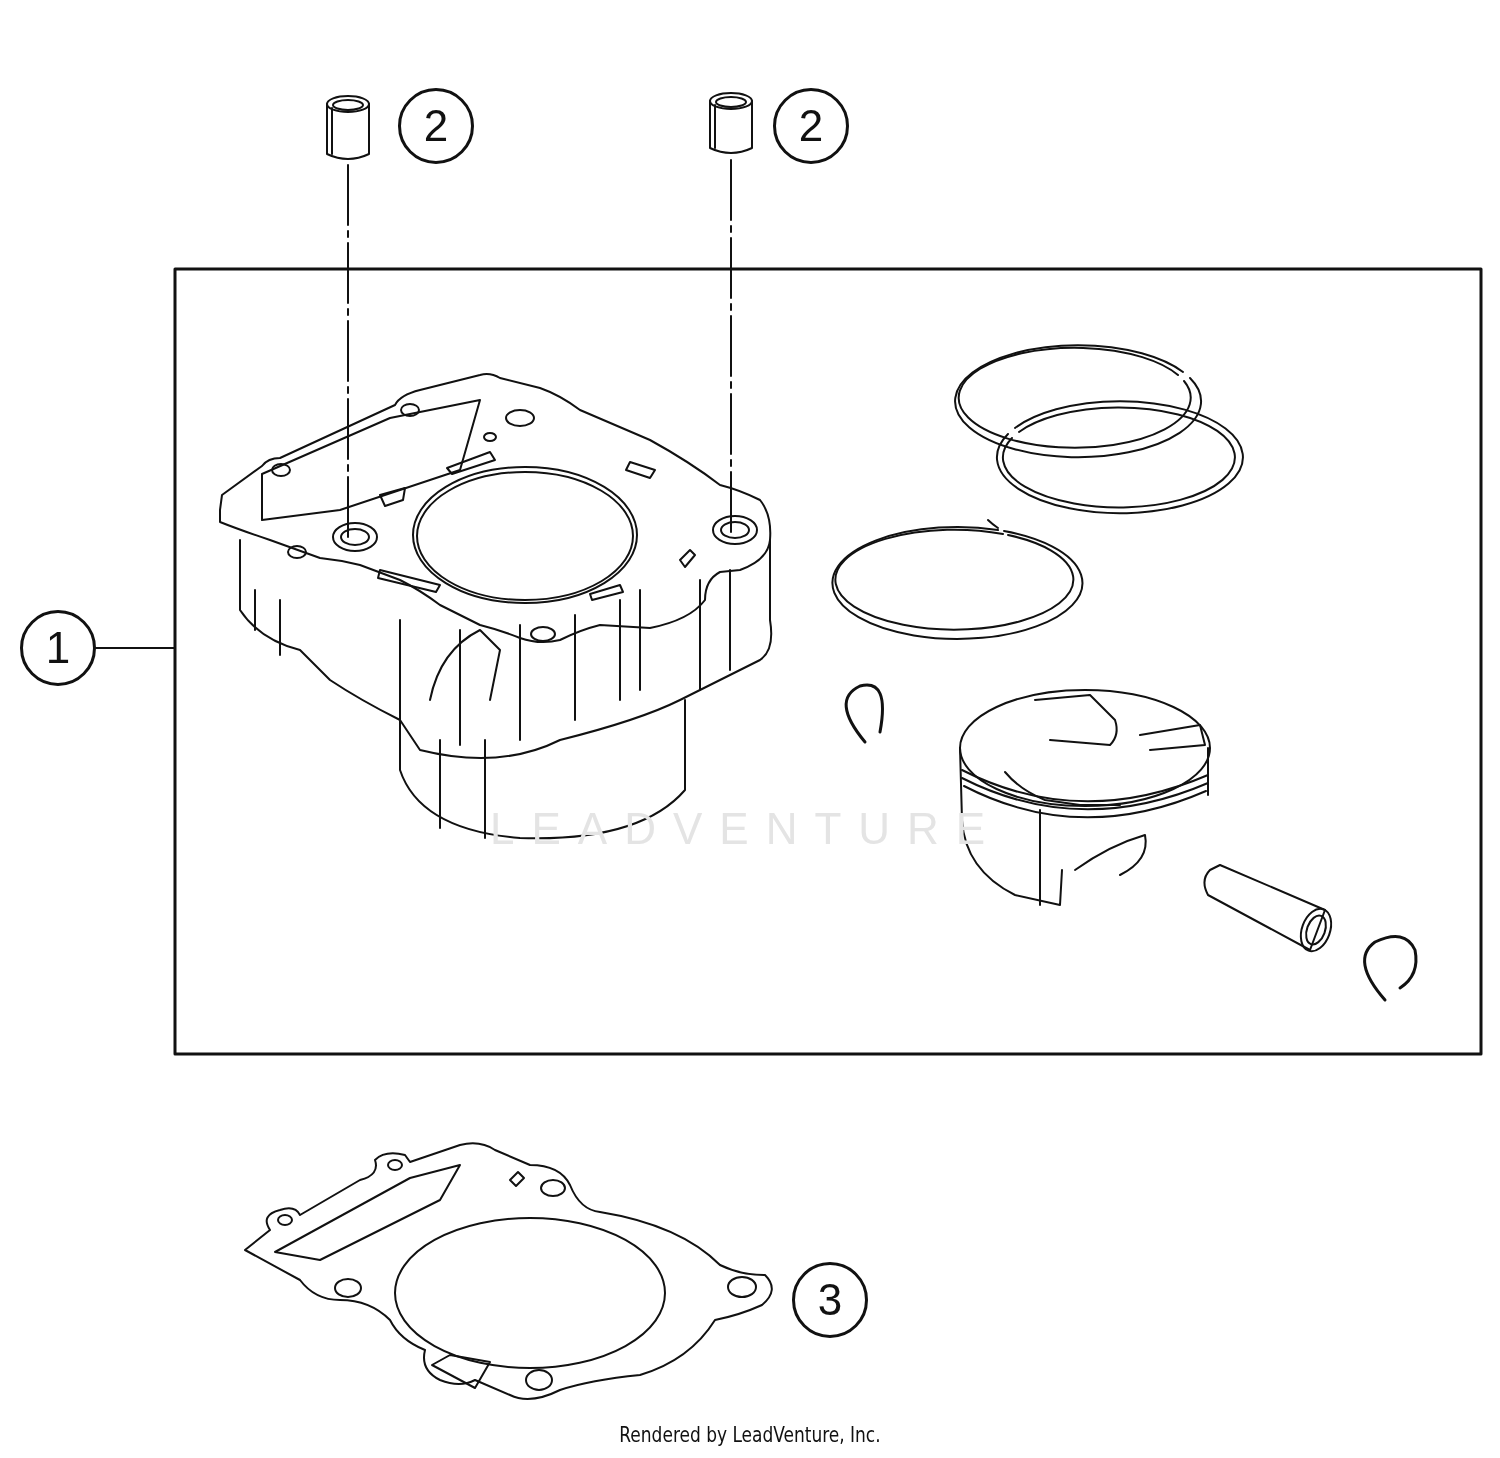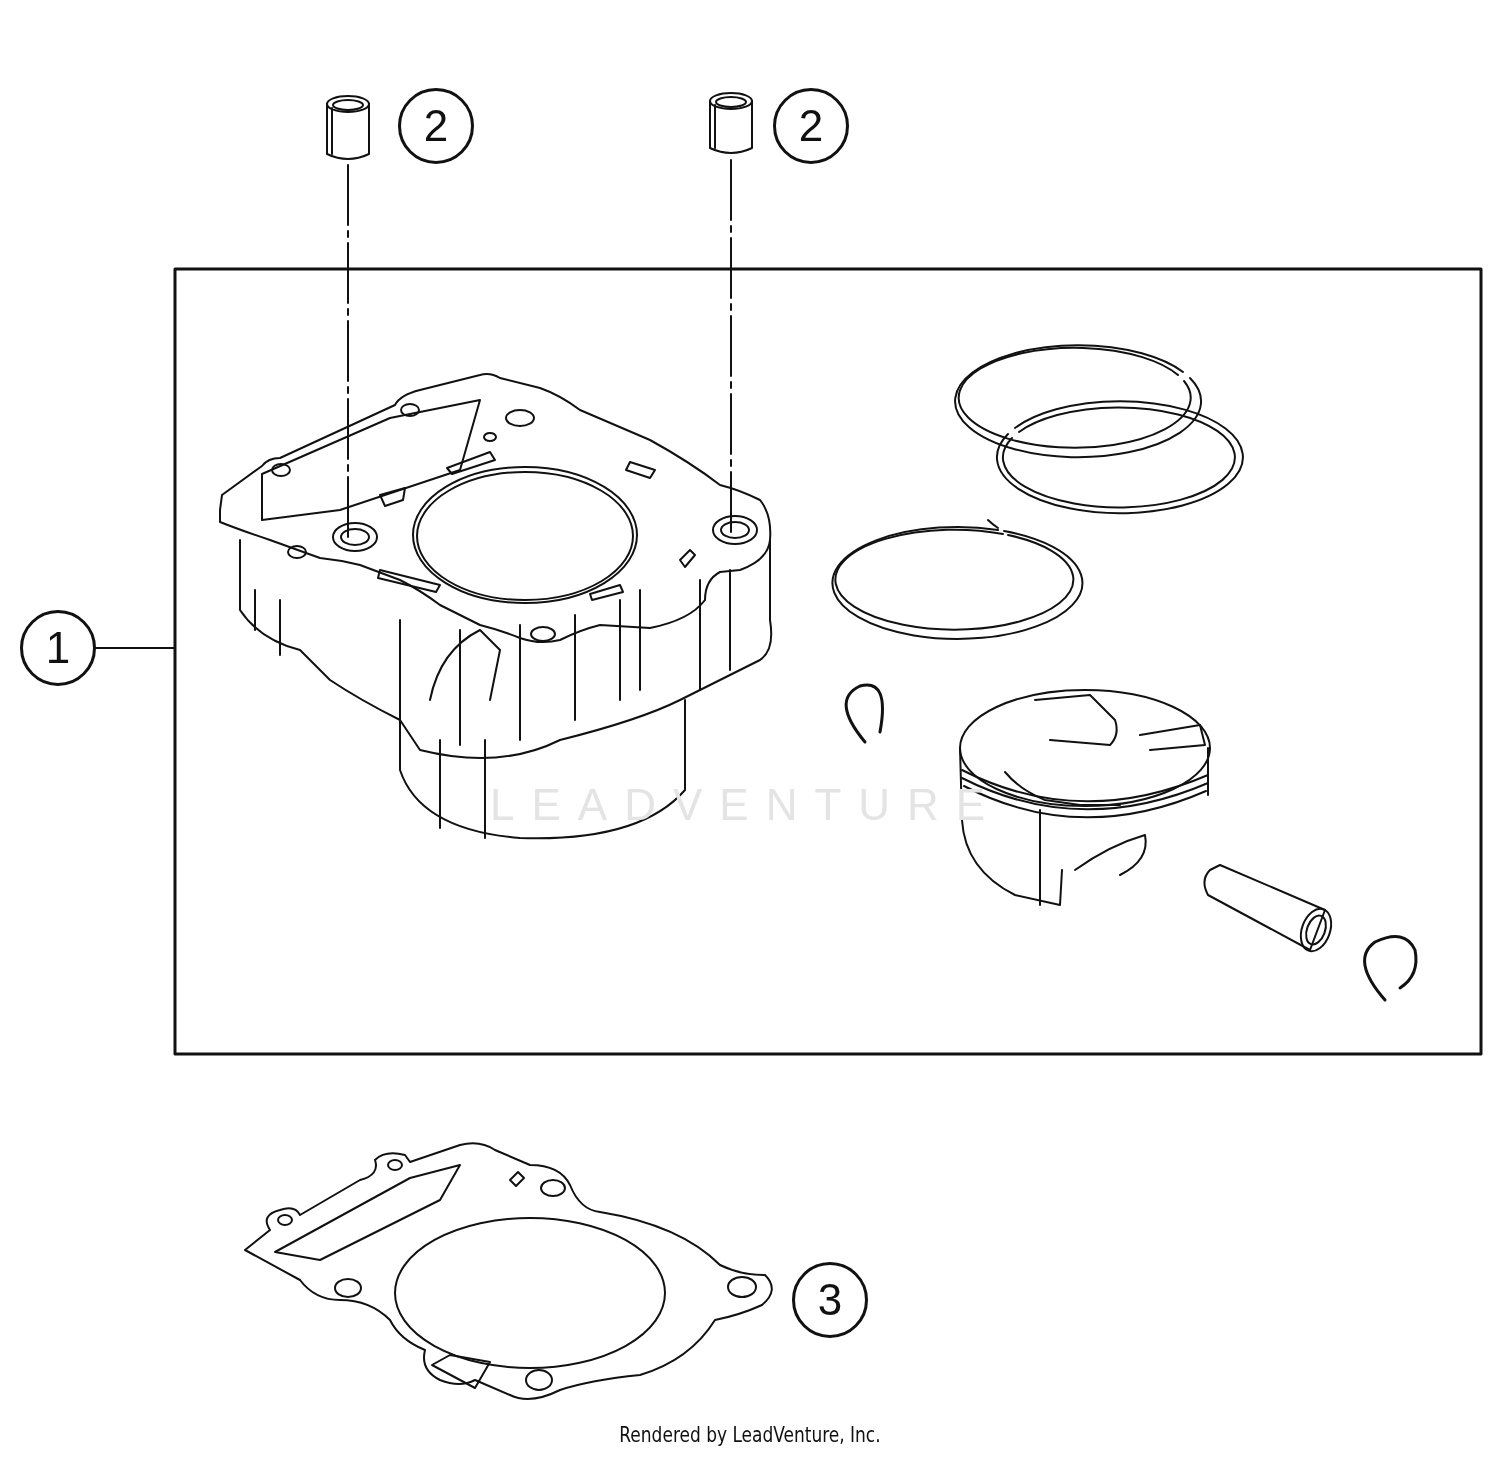--- a/index.html
+++ b/index.html
@@ -1,21 +1,21 @@
 <!DOCTYPE html>
 <html><head>
 <meta charset="utf-8">
 <style>
   html, body { margin: 0; padding: 0; background: #ffffff; }
   body { width: 1500px; height: 1458px; position: relative; overflow: hidden; font-family: "DejaVu Sans", sans-serif; }
   #diagram { position: absolute; left: 0; top: 0; }
   .callout { position: absolute; width: 76px; height: 76px; border: 3px solid #111; border-radius: 50%; box-sizing: border-box;
              display: flex; align-items: center; justify-content: center; font-family: "Liberation Sans", sans-serif;
              font-size: 44px; color: #111; background: #fff; cursor: pointer; }
-  .watermark { position: absolute; left: 490px; top: 780px; font-family: "Liberation Sans", sans-serif; font-size: 44px;
+  .watermark { position: absolute; left: 490px; top: 804px; font-family: "Liberation Sans", sans-serif; font-size: 44px;
                letter-spacing: 17px; color: #e4e4e4; pointer-events: none; }
   .footer { position: absolute; left: 0; width: 1500px; top: 1422px; text-align: center;
             font-family: "DejaVu Sans Condensed", "DejaVu Sans", sans-serif; font-size: 22px; color: #111; transform: scaleX(0.86); }
 </style>
 </head>
 <body>
 
 <svg id="diagram" width="1500" height="1458" viewBox="0 0 1500 1458" xmlns="http://www.w3.org/2000/svg">
   <g fill="none" stroke="#111" stroke-width="2" stroke-linejoin="round" stroke-linecap="round">
 

